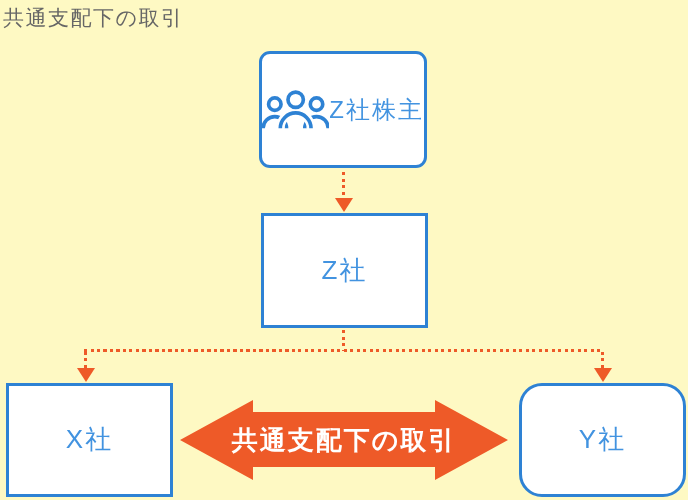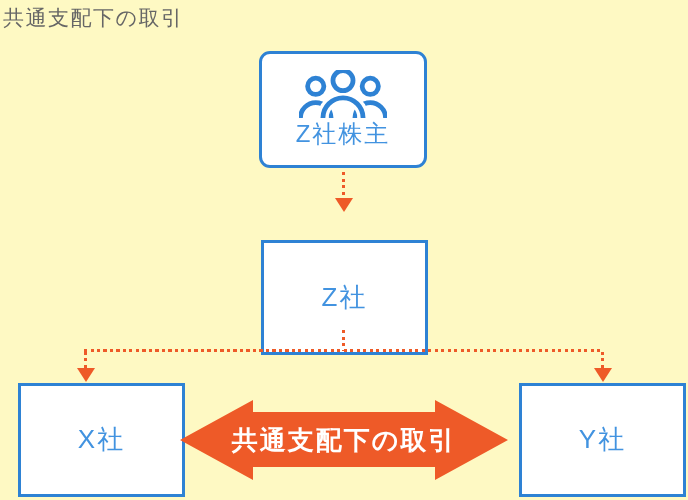--- a/index.html
+++ b/index.html
@@ -16,31 +16,31 @@
     font-family:"Liberation Sans","DejaVu Sans",sans-serif;
   }
   .page-title{
     position:absolute;left:3px;top:4px;margin:0;
     font-size:21px;font-weight:400;letter-spacing:1.5px;
     color:var(--title-gray);
   }
   .node{
     position:absolute;box-sizing:border-box;background:#ffffff;
     border:3px solid var(--box-border-blue);
-    display:flex;flex-direction:column;align-items:center;justify-content:center;
+    display:flex;flex-direction:row;align-items:center;justify-content:center;
   }
   .node .node-label{
     color:var(--label-blue);font-size:26px;letter-spacing:2px;line-height:1.2;
     white-space:nowrap;
   }
   .node-shareholders{left:259px;top:51px;width:168px;height:117px;border-radius:11px;}
   .node-shareholders .node-label{font-size:24px;margin-top:2px;}
-  .node-parent{left:261px;top:213px;width:167px;height:115px;margin-top:27px;}
-  .node-sub-left{left:18px;top:383px;width:167px;height:114px;}
-  .node-sub-right{left:519px;top:383px;width:167px;height:114px;}
+  .node-parent{left:261px;top:213px;width:167px;height:115px;}
+  .node-sub-left{left:6px;top:383px;width:167px;height:114px;}
+  .node-sub-right{left:519px;top:383px;width:167px;height:114px;border-radius:23px;}
   .people-icon{display:block;width:88px;height:48px;color:var(--box-border-blue);}
 
   
   .dot-v{
     position:absolute;width:3px;
     background:repeating-linear-gradient(180deg,
       var(--accent-orange) 0 3px, transparent 3px 6.5px);
   }
   .dot-h{
     position:absolute;height:3px;

